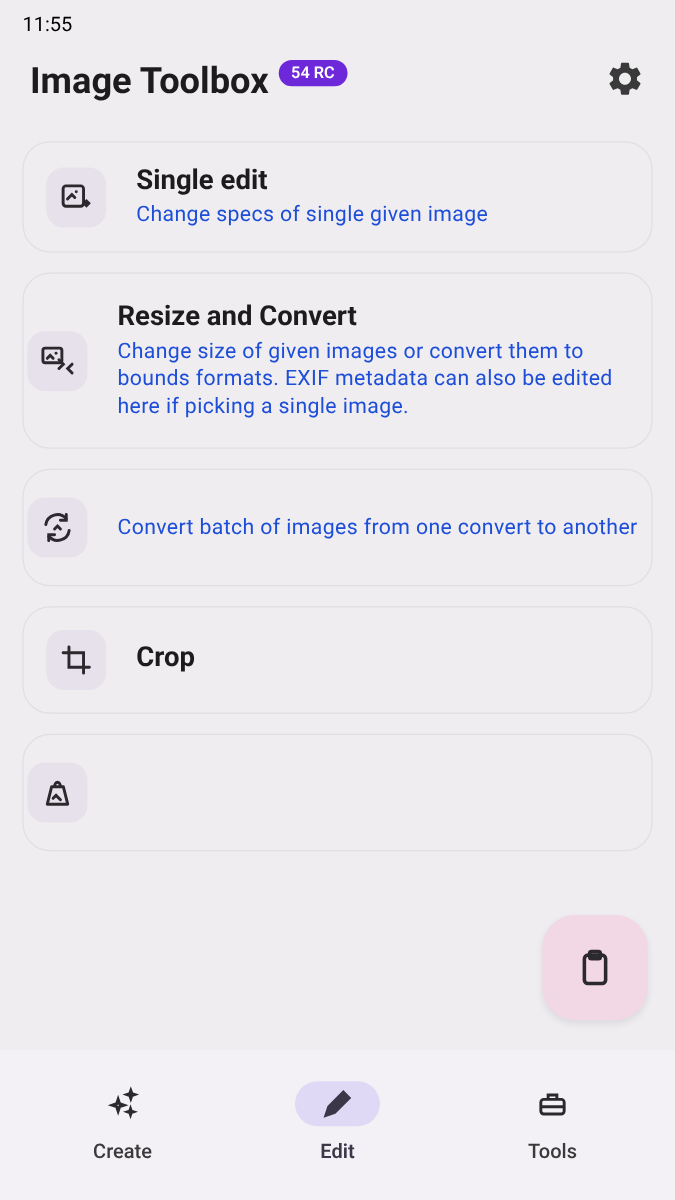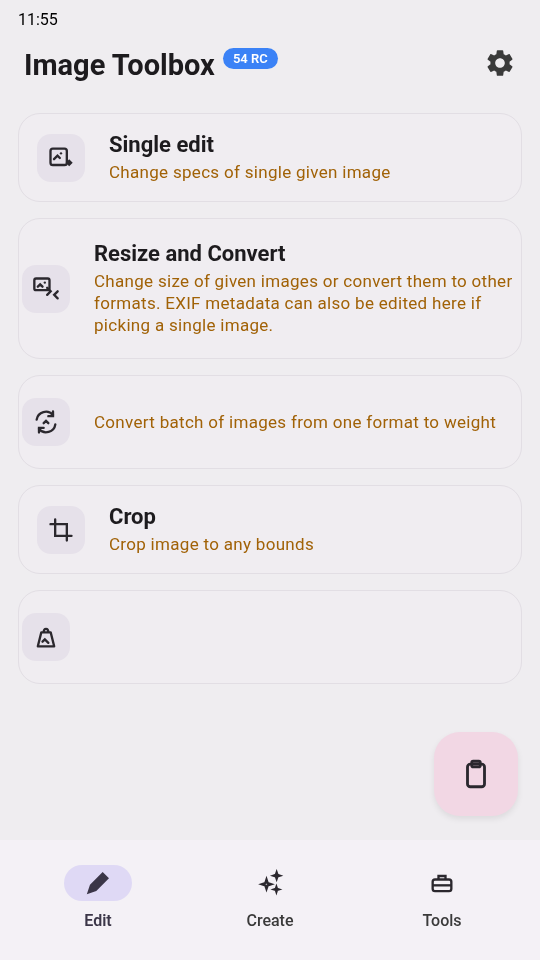--- a/index.html
+++ b/index.html
@@ -22,21 +22,21 @@
   padding: 14px 24px 22px;
   gap: 8px;
   justify-content: flex-end;
 }
 .app-title {
   font-size: 29px;
   font-weight: 700;
   color: #1d1b1e;
 }
 .badge {
-  background: #3b82f6;
+  background: #6d28d9;
   color: #fff;
   font-size: 13px;
   font-weight: 600;
   padding: 3px 10px;
   border-radius: 12px;
   margin-top: -14px;
 }
 .sparkle {
   font-size: 26px;
   margin-left: 18px;
@@ -74,21 +74,21 @@
 .icon-box svg { width: 28px; height: 28px; fill: none; stroke: #2b282e; stroke-width: 2; }
 .card-text { flex: 1; }
 .card-title {
   font-size: 22px;
   font-weight: 700;
   color: #1d1b1e;
   margin-bottom: 4px;
 }
 .card-desc {
   font-size: 17px;
-  color: #a16207;
+  color: #1d4ed8;
   line-height: 1.3;
   letter-spacing: 0.3px;
 }
 .fab {
   position: absolute;
   right: 22px;
   bottom: 144px;
   width: 84px;
   height: 84px;
   background: #f2d7e4;
@@ -182,49 +182,48 @@
       <svg viewBox="0 0 24 24">
           <rect x="2" y="3" width="13" height="10" rx="1.5"></rect>
           <path d="M5 10 l2 -2 l2 2" stroke-linecap="round"></path>
           <circle cx="11" cy="6.5" r="1" fill="#2b282e" stroke="none"></circle>
           <path d="M13 17 l3 -3 l-3 -3" stroke-linecap="round"></path>
           <path d="M22 14 l-3 3 l3 3" stroke-linecap="round"></path>
         </svg>
     </div>
     <div class="card-text">
       <div class="card-title">Resize and Convert</div>
-      <div class="card-desc">Change size of given images or convert them to other formats. EXIF metadata can also be edited here if picking a single image.</div>
+      <div class="card-desc">Change size of given images or convert them to bounds formats. EXIF metadata can also be edited here if picking a single image.</div>
     </div>
   </div>
 
   <div class="card">
     <div class="icon-box">
       <svg viewBox="0 0 24 24">
           <path d="M4 10 a8 8 0 0 1 14 -4" stroke-linecap="round"></path>
           <path d="M18 3 v4 h-4" stroke-linecap="round"></path>
           <path d="M20 14 a8 8 0 0 1 -14 4" stroke-linecap="round"></path>
           <path d="M6 21 v-4 h4" stroke-linecap="round"></path>
           <path d="M10 13 l2 -2 l2 2" stroke-linecap="round"></path>
         </svg>
     </div>
     <div class="card-text">
-      <div class="card-desc">Convert batch of images from one format to weight</div>
+      <div class="card-desc">Convert batch of images from one convert to another</div>
     </div>
   </div>
 
   <div class="card card-small">
     <div class="icon-box">
       <svg viewBox="0 0 24 24">
           <path d="M7 3 v14 h14" stroke-linecap="round"></path>
           <path d="M3 7 h14 v14" stroke-linecap="round"></path>
         </svg>
     </div>
     <div class="card-text">
       <div class="card-title">Crop</div>
-      <div class="card-desc">Crop image to any bounds</div>
     </div>
   </div>
 
   <div class="card">
     <div class="icon-box">
       <svg viewBox="0 0 24 24">
           <path d="M8 8 h8 l3 12 h-14 z" stroke-linejoin="round"></path>
           <path d="M10 8 a2 3 0 0 1 4 0"></path>
           <path d="M9 16 l2 -2 l3 3" stroke-linecap="round"></path>
         </svg>
@@ -234,38 +233,38 @@
 </div>
 
 <div class="fab">
   <svg viewBox="0 0 24 24">
       <rect x="6" y="5" width="12" height="16" rx="2"></rect>
       <rect x="9" y="3" width="6" height="4" rx="1"></rect>
     </svg>
 </div>
 
 <div class="bottom-nav">
-  <div class="nav-item active">
-    <div class="nav-icon active">
-      <svg viewBox="0 0 24 24">
-          <path d="M4 20 l2 -6 l10 -10 l4 4 l-10 10 z" fill="#3b3648" stroke="#3b3648"></path>
-        </svg>
-    </div>
-    <span class="nav-label">Edit</span>
-  </div>
   <div class="nav-item">
     <div class="nav-icon">
       <svg viewBox="0 0 24 24">
           <path d="M8 12 l-3 1 l3 1 l1 3 l1 -3 l3 -1 l-3 -1 l-1 -3 z"></path>
           <path d="M17 5 l-2 .7 l2 .7 l.7 2 l.7 -2 l2 -.7 l-2 -.7 l-.7 -2 z"></path>
           <path d="M17 17 l-1.5 .5 l1.5 .5 l.5 1.5 l.5 -1.5 l1.5 -.5 l-1.5 -.5 l-.5 -1.5 z"></path>
         </svg>
     </div>
     <span class="nav-label">Create</span>
   </div>
+  <div class="nav-item active">
+    <div class="nav-icon active">
+      <svg viewBox="0 0 24 24">
+          <path d="M4 20 l2 -6 l10 -10 l4 4 l-10 10 z" fill="#3b3648" stroke="#3b3648"></path>
+        </svg>
+    </div>
+    <span class="nav-label">Edit</span>
+  </div>
   <div class="nav-item">
     <div class="nav-icon">
       <svg viewBox="0 0 24 24">
           <rect x="4" y="9" width="16" height="10" rx="2"></rect>
           <path d="M9 9 v-3 h6 v3"></path>
           <path d="M4 14 h16"></path>
         </svg>
     </div>
     <span class="nav-label">Tools</span>
   </div>

